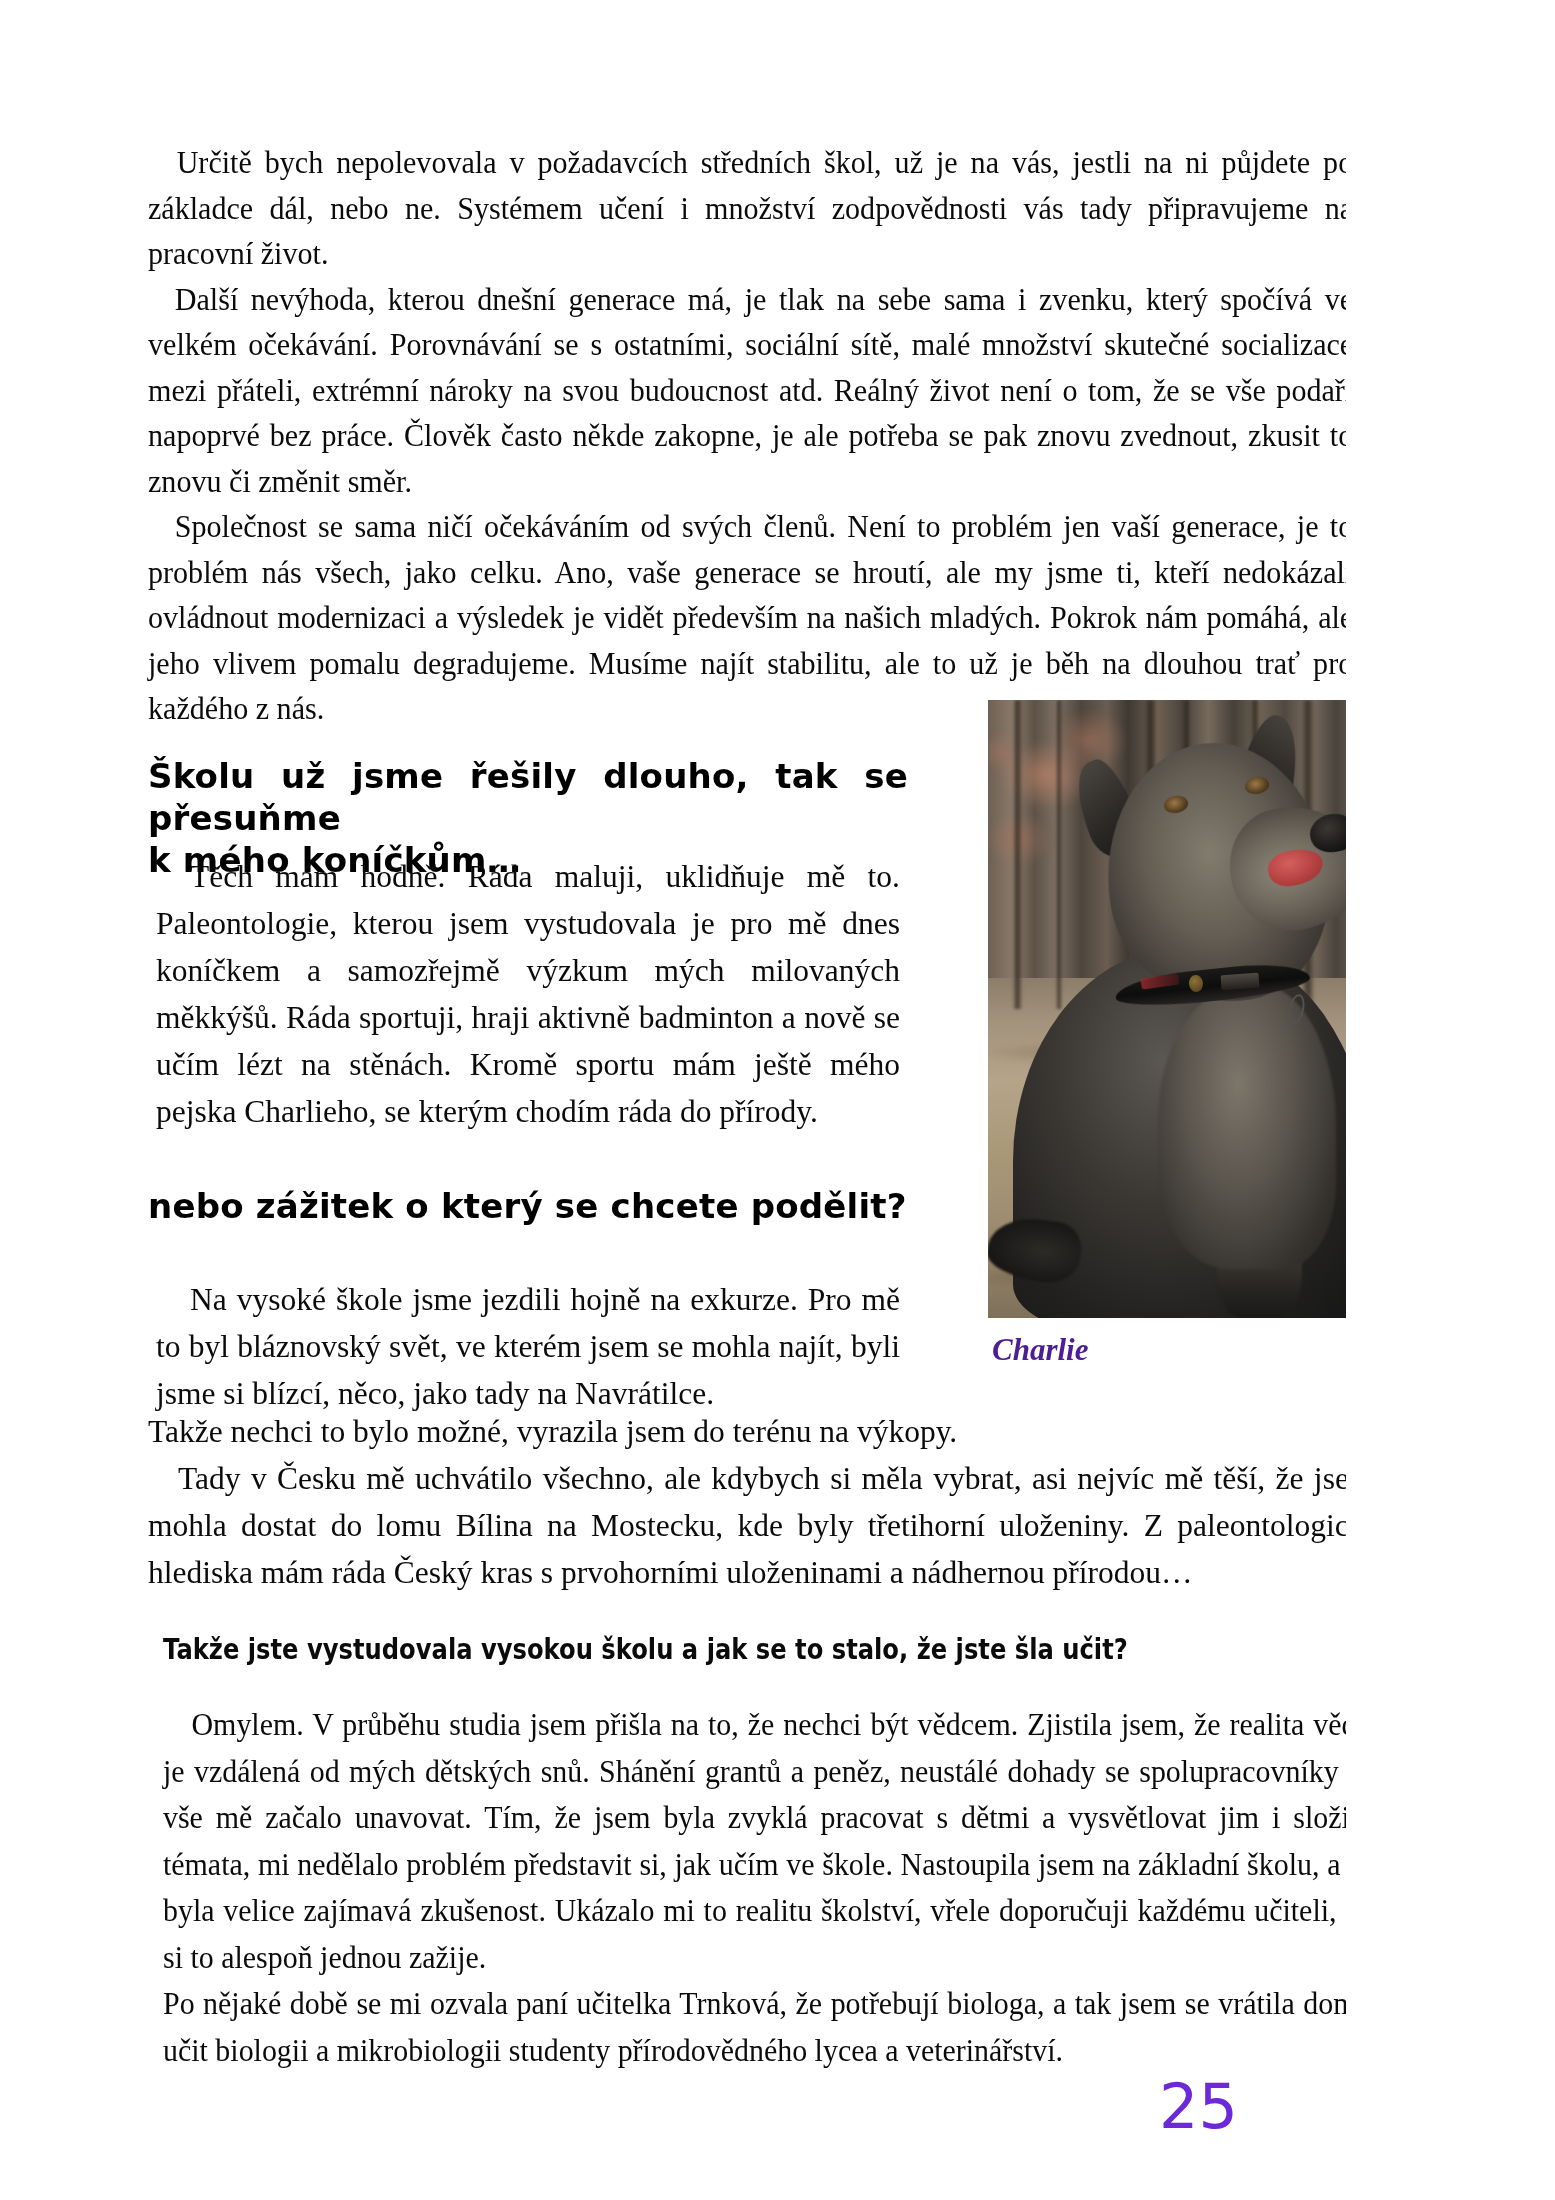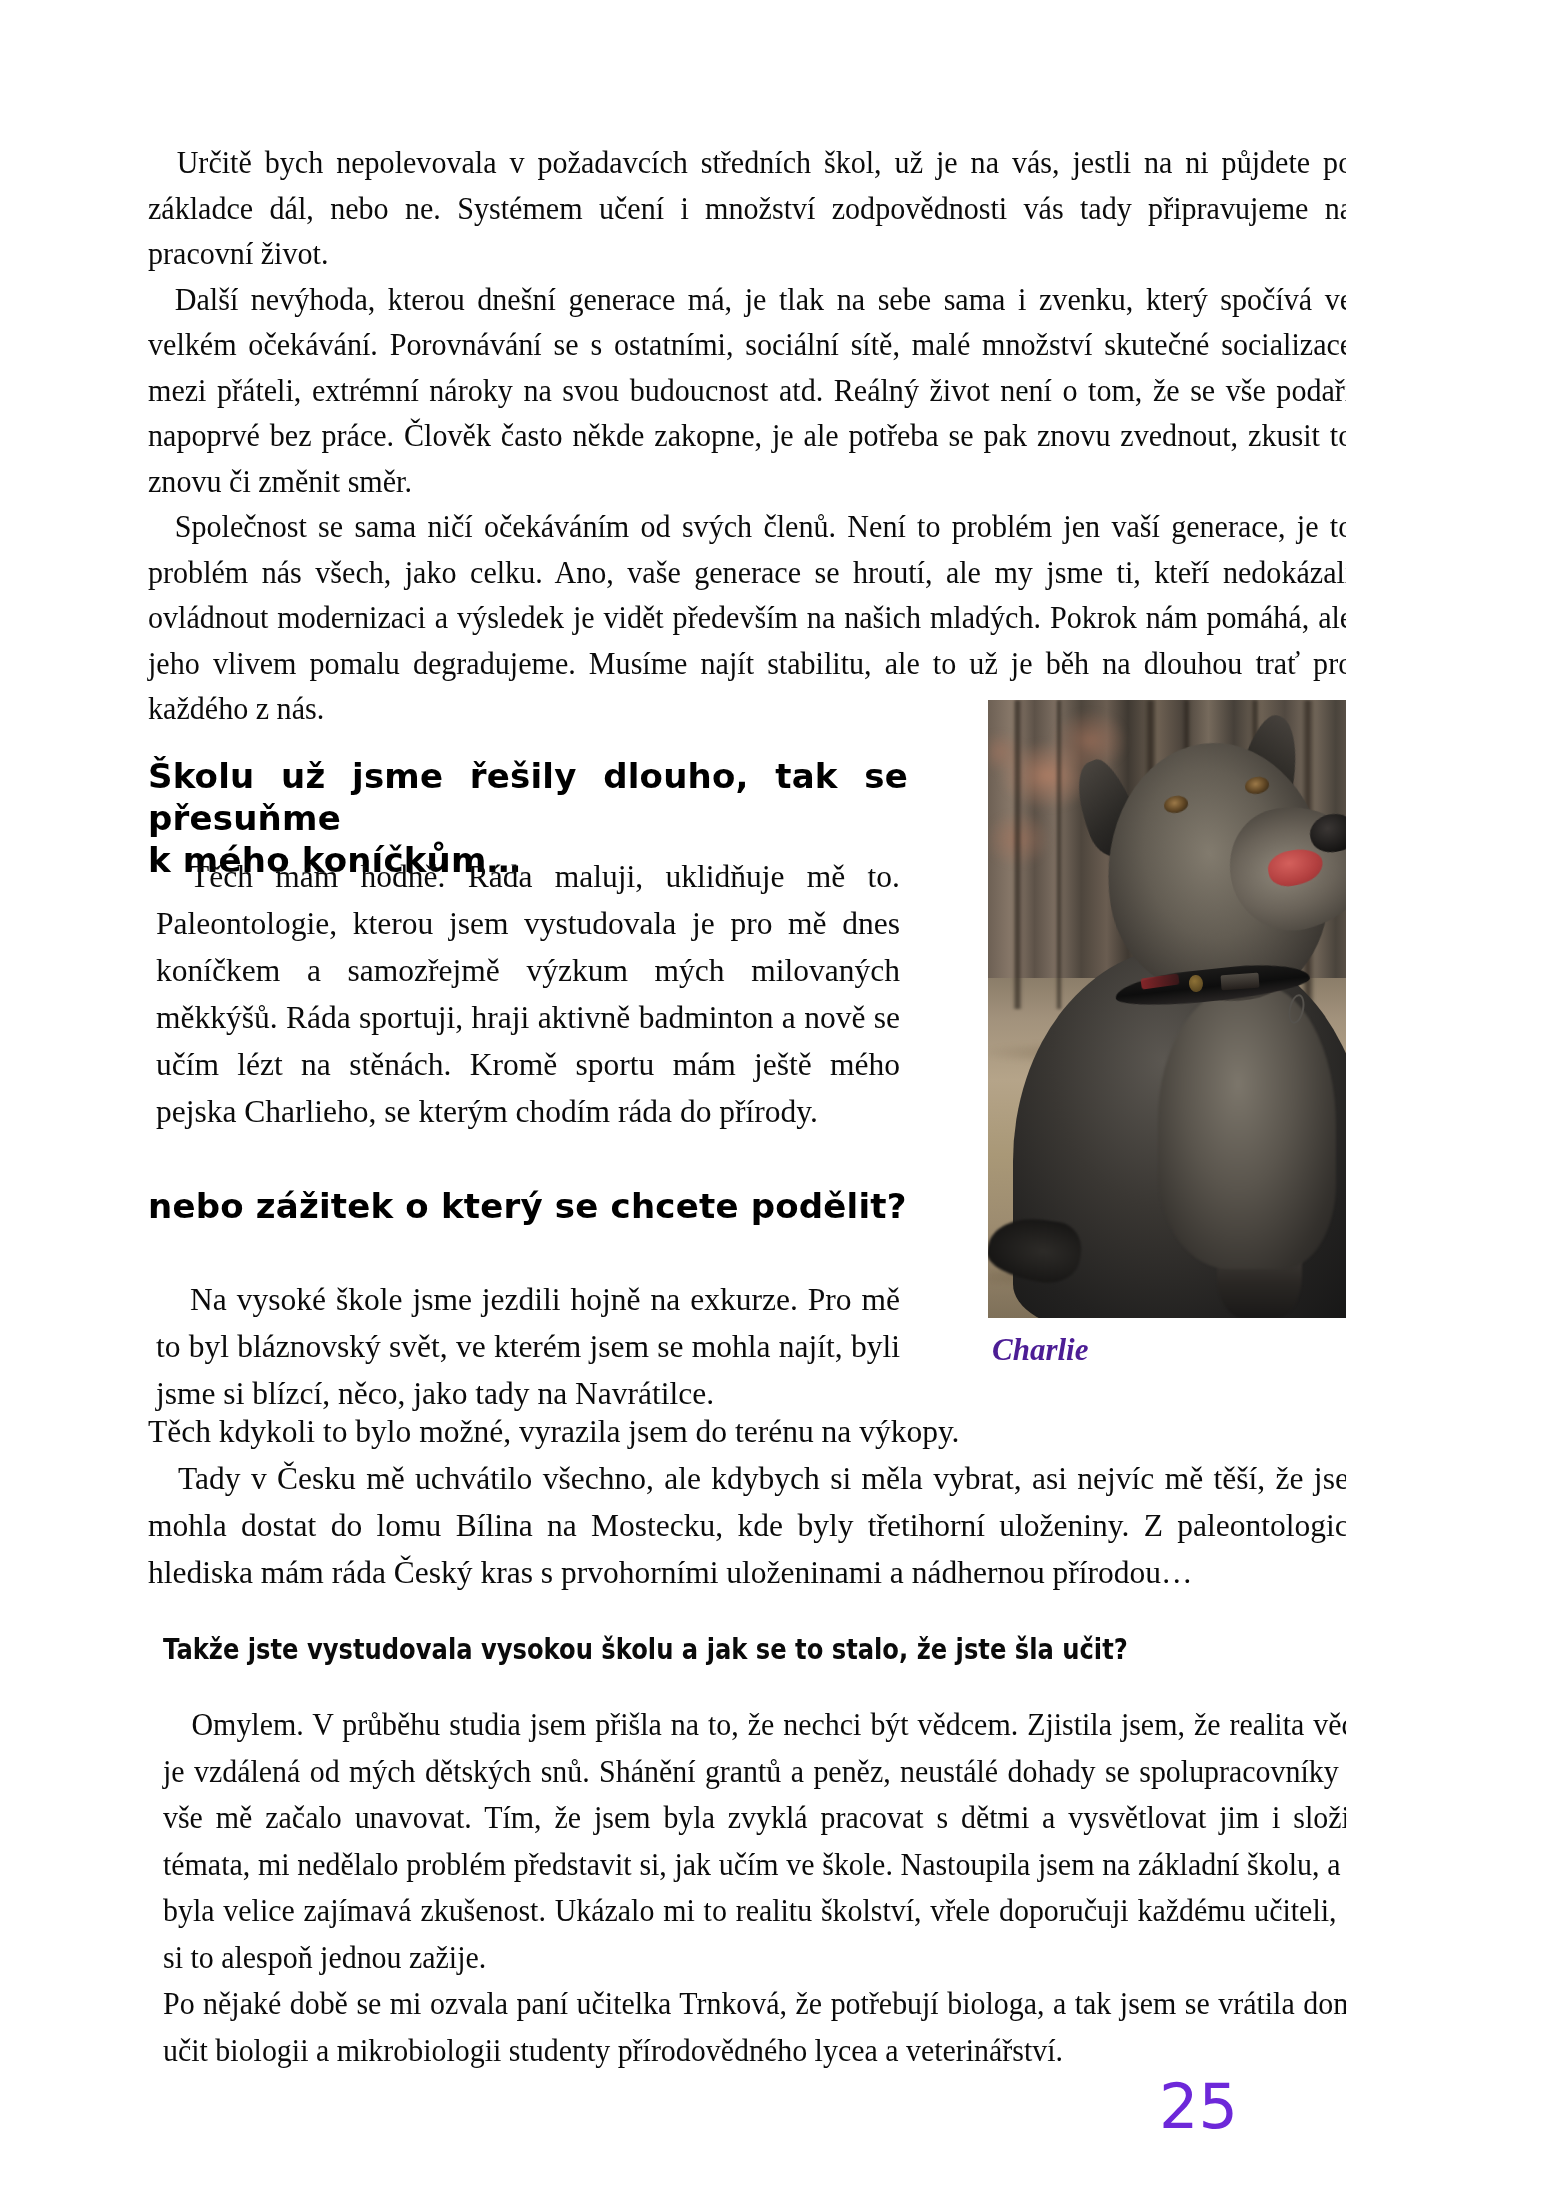--- a/index.html
+++ b/index.html
@@ -359,21 +359,21 @@
 
   <div class="q-head wide" style="top:1185px;">
     <span class="line">nebo zážitek o který se chcete podělit?</span>
   </div>
 
   <div class="blk col-left" style="top:1268px;">
     <p>Na vysoké škole jsme jezdili hojně na exkurze. Pro mě  to byl bláznovský svět, ve kterém jsem se mohla najít, byli jsme si blízcí, něco, jako tady na Navrátilce.</p>
   </div>
 
   <div class="blk mid" style="top:1408px;">
-    <p class="noind lastline">Těch kdykoli to bylo možné, vyrazila jsem do terénu na výkopy.</p>
+    <p class="noind lastline">Takže nechci to bylo možné, vyrazila jsem do terénu na výkopy.</p>
     <p>Tady v Česku mě uchvátilo všechno, ale kdybych si měla vybrat, asi nejvíc mě těší, že jsem se mohla dostat do lomu Bílina na Mostecku, kde byly třetihorní uloženiny. Z paleontologického hlediska mám ráda Český kras s prvohorními uloženinami a nádhernou přírodou…</p>
   </div>
 
   <div class="photo-wrap">
     <div class="photo">
       <div class="bg-sky"></div>
       <div class="bg-ground"></div>
       <div class="trunk" style="left:6%;width:9px;"></div>
       <div class="trunk" style="left:16%;width:6px;"></div>
       <div class="trunk" style="left:37%;width:11px;"></div>

